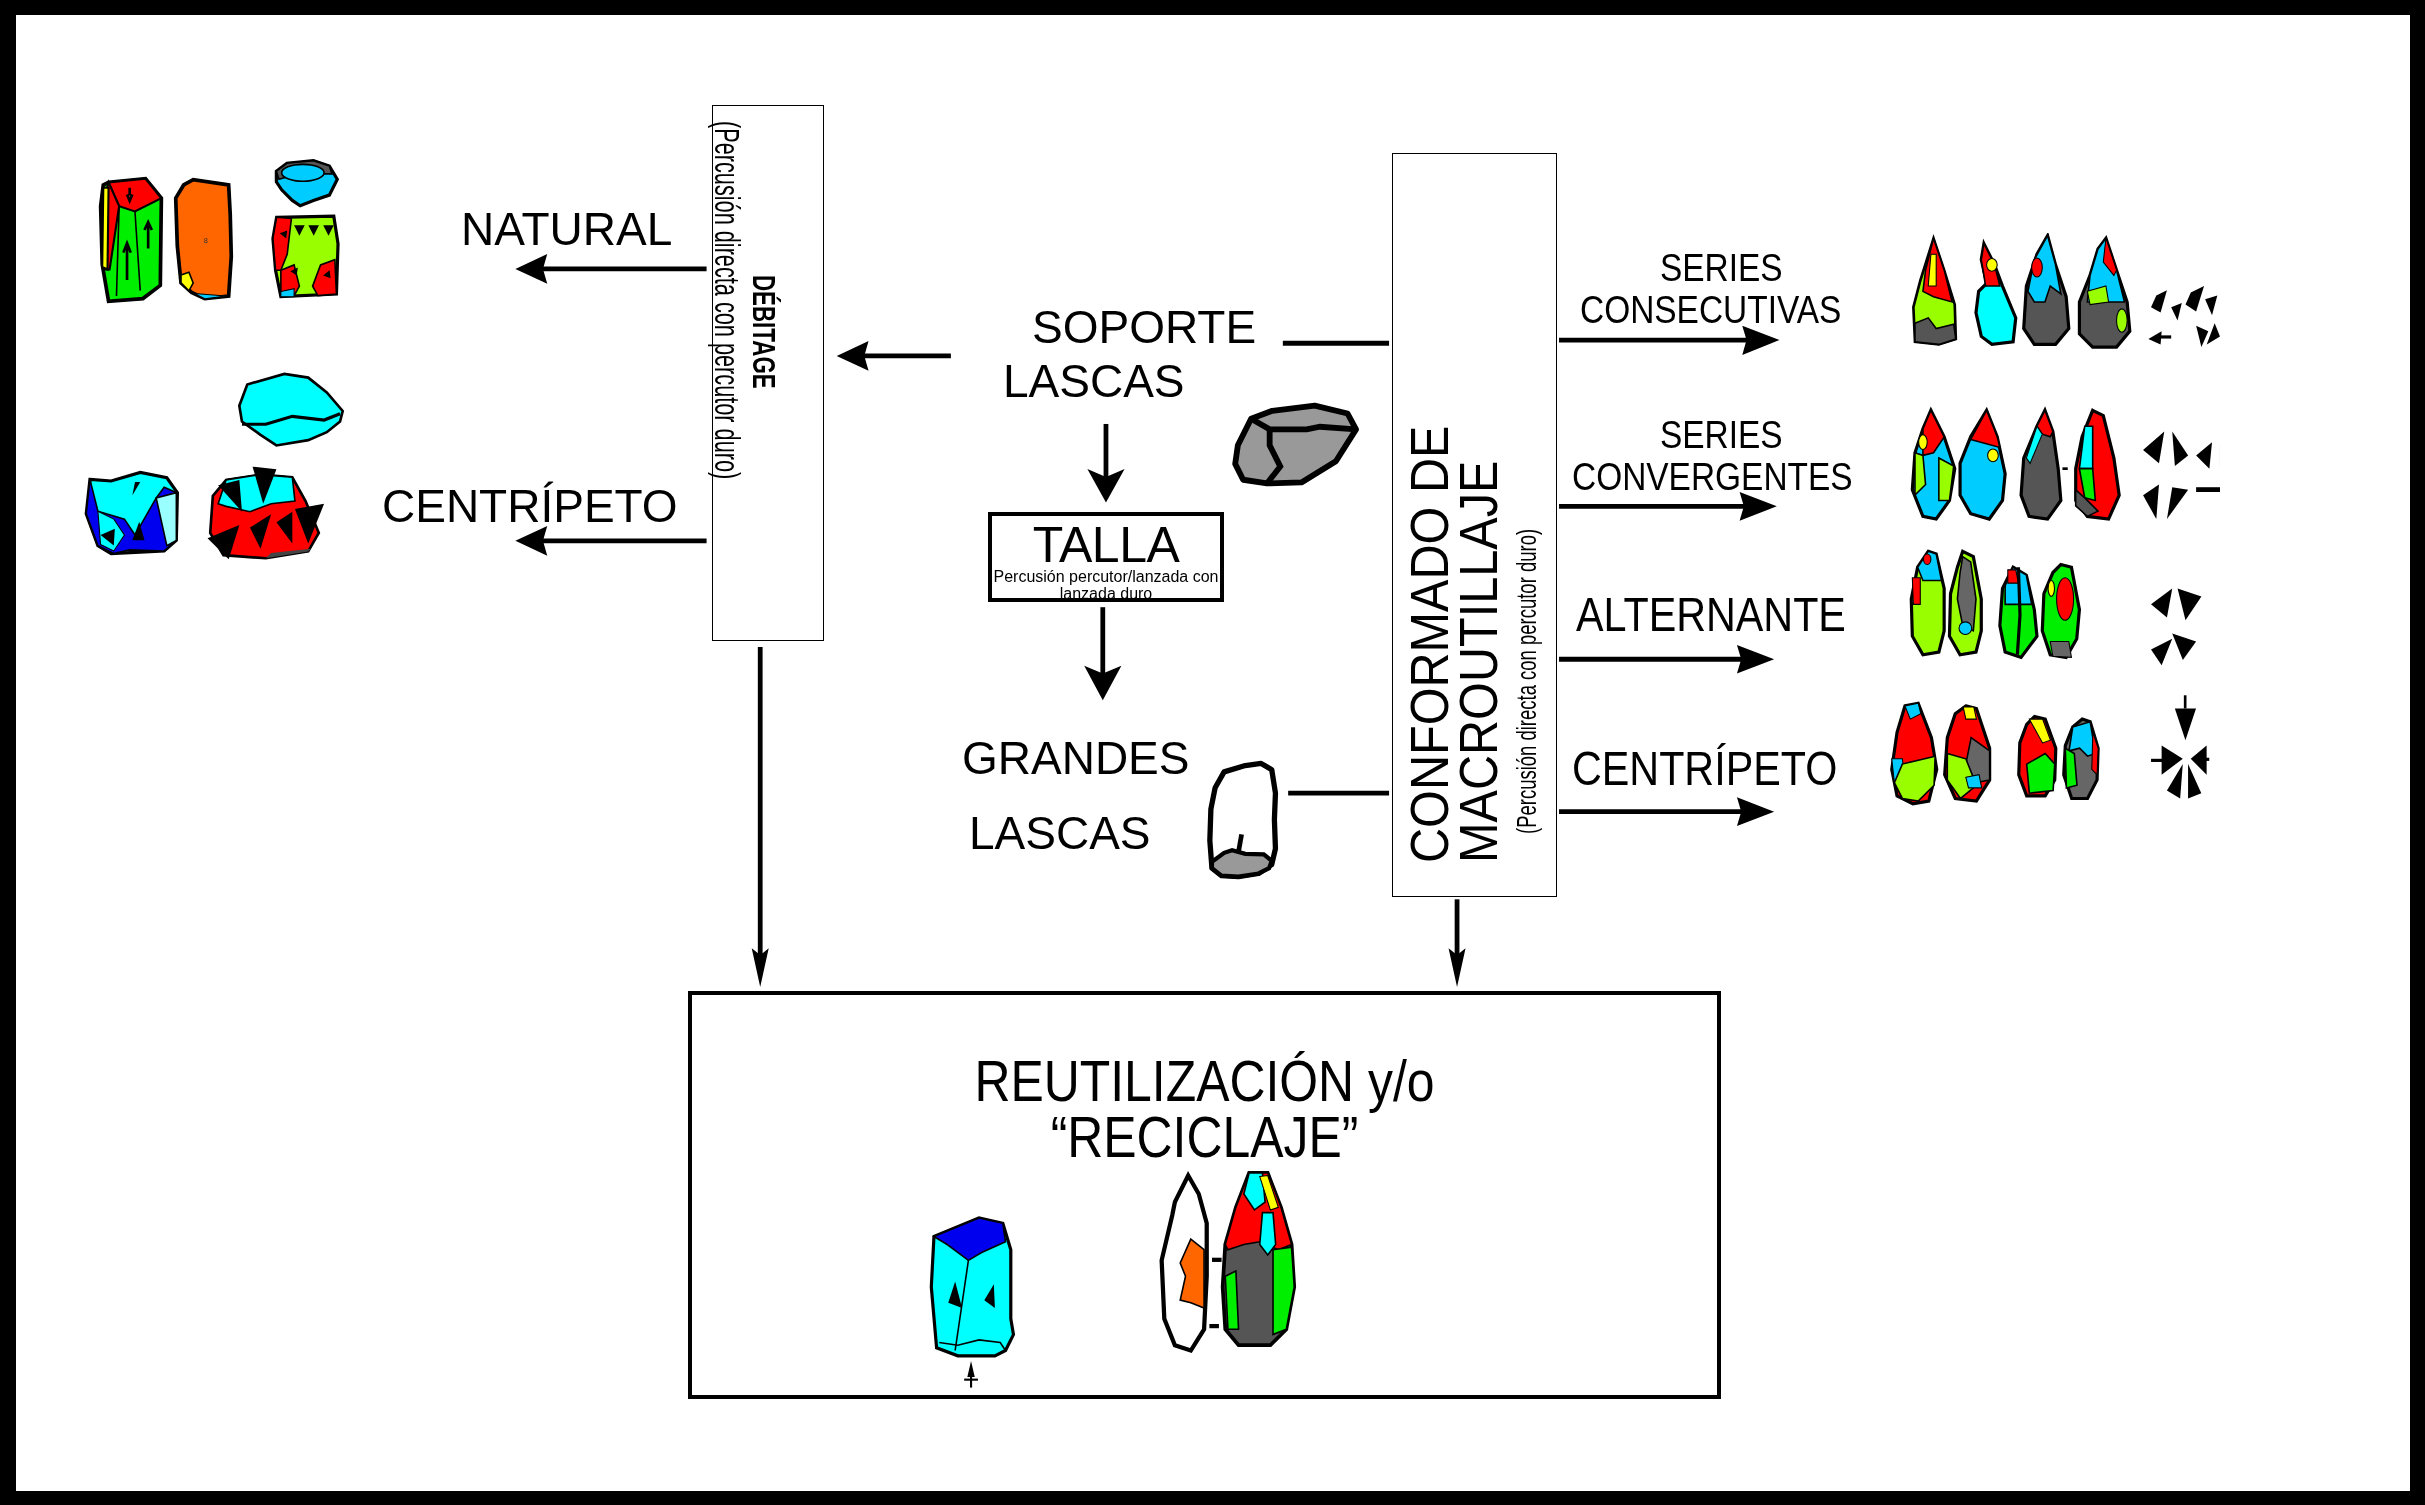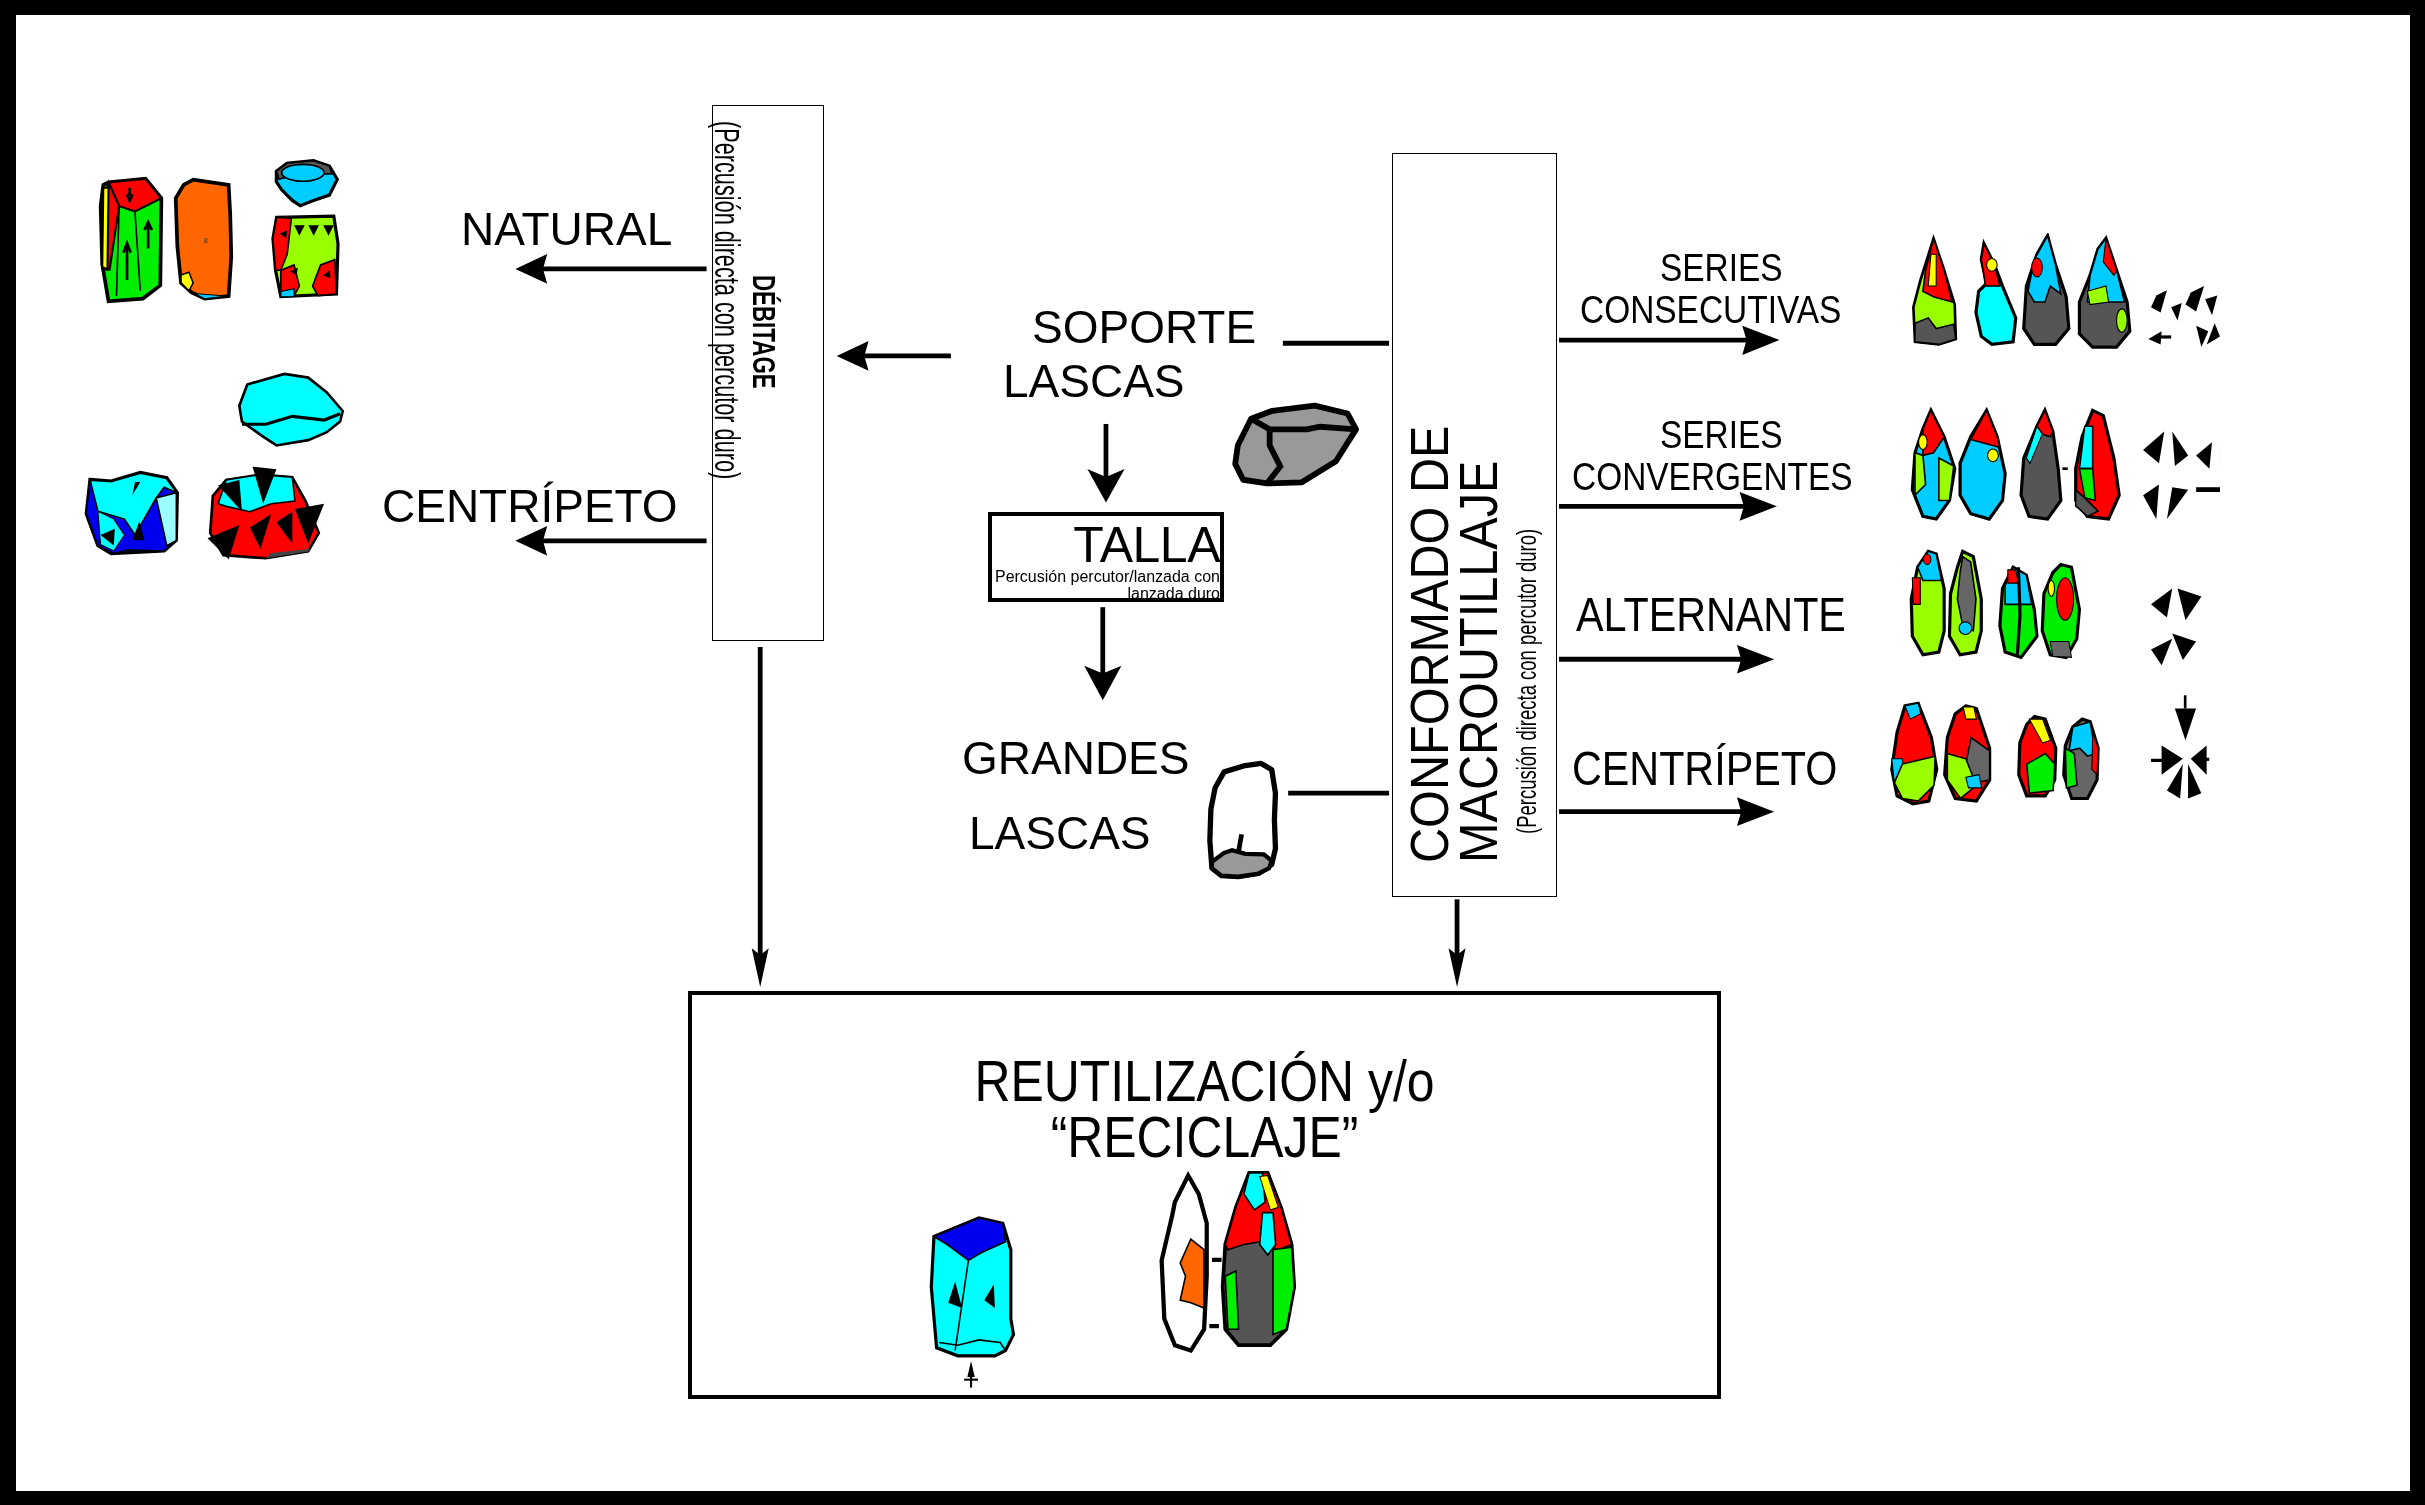--- a/index.html
+++ b/index.html
@@ -90,21 +90,21 @@
 
   <div class="lbl" style="left:1016px; top:289px; font-size:46px;">SOPORTE</div>
   <div class="lbl" style="left:987px; top:343px; font-size:46px;">LASCAS</div>
 
   <svg class="abs" style="left:1198px; top:372px;" width="159" height="106" viewBox="0 0 300 200">
     <path d="M70,60 L110,45 L190,35 L252,50 L268,80 L230,140 L165,180 L100,182 L55,175 L40,145 L45,110 Z" fill="#999" stroke="#000" stroke-width="11" stroke-linejoin="round"></path>
     <path d="M70,60 L105,80 L175,80 L200,75 L268,80" fill="none" stroke="#000" stroke-width="11"></path>
     <path d="M105,80 L105,110 L125,150 L100,182" fill="none" stroke="#000" stroke-width="11"></path>
   </svg>
 
-  <div class="box" style="left:972px; top:497px; width:236px; height:90px; border-width:4.2px; text-align:right;">
+  <div class="box" style="left:972px; top:497px; width:236px; height:90px; border-width:4.2px; text-align:center;">
     <div class="lbl" style="position:relative; top:4.2px; font-size:50px; letter-spacing:-0.5px;">TALLA</div>
     <div class="lbl" style="position:relative; top:3.2px; font-size:16px;">Percusión percutor/lanzada con</div>
     <div class="lbl" style="position:relative; top:4.2px; font-size:16px;">lanzada duro</div>
   </div>
 
   <div class="lbl" style="left:946px; top:720px; font-size:46px;">GRANDES</div>
   <div class="lbl" style="left:953px; top:755px; font-size:46px;margin-top:40px;">LASCAS</div>
 
   <svg class="abs" style="left:1184px; top:741px;" width="80" height="127" viewBox="0 0 150 240">
     <path d="M28,60 L45,30 L85,18 L115,14 L135,26 L142,70 L140,120 L142,175 L135,205 L110,222 L72,228 L40,226 L22,212 L18,160 L20,100 Z" fill="#fff" stroke="#000" stroke-width="10" stroke-linejoin="round"></path>

